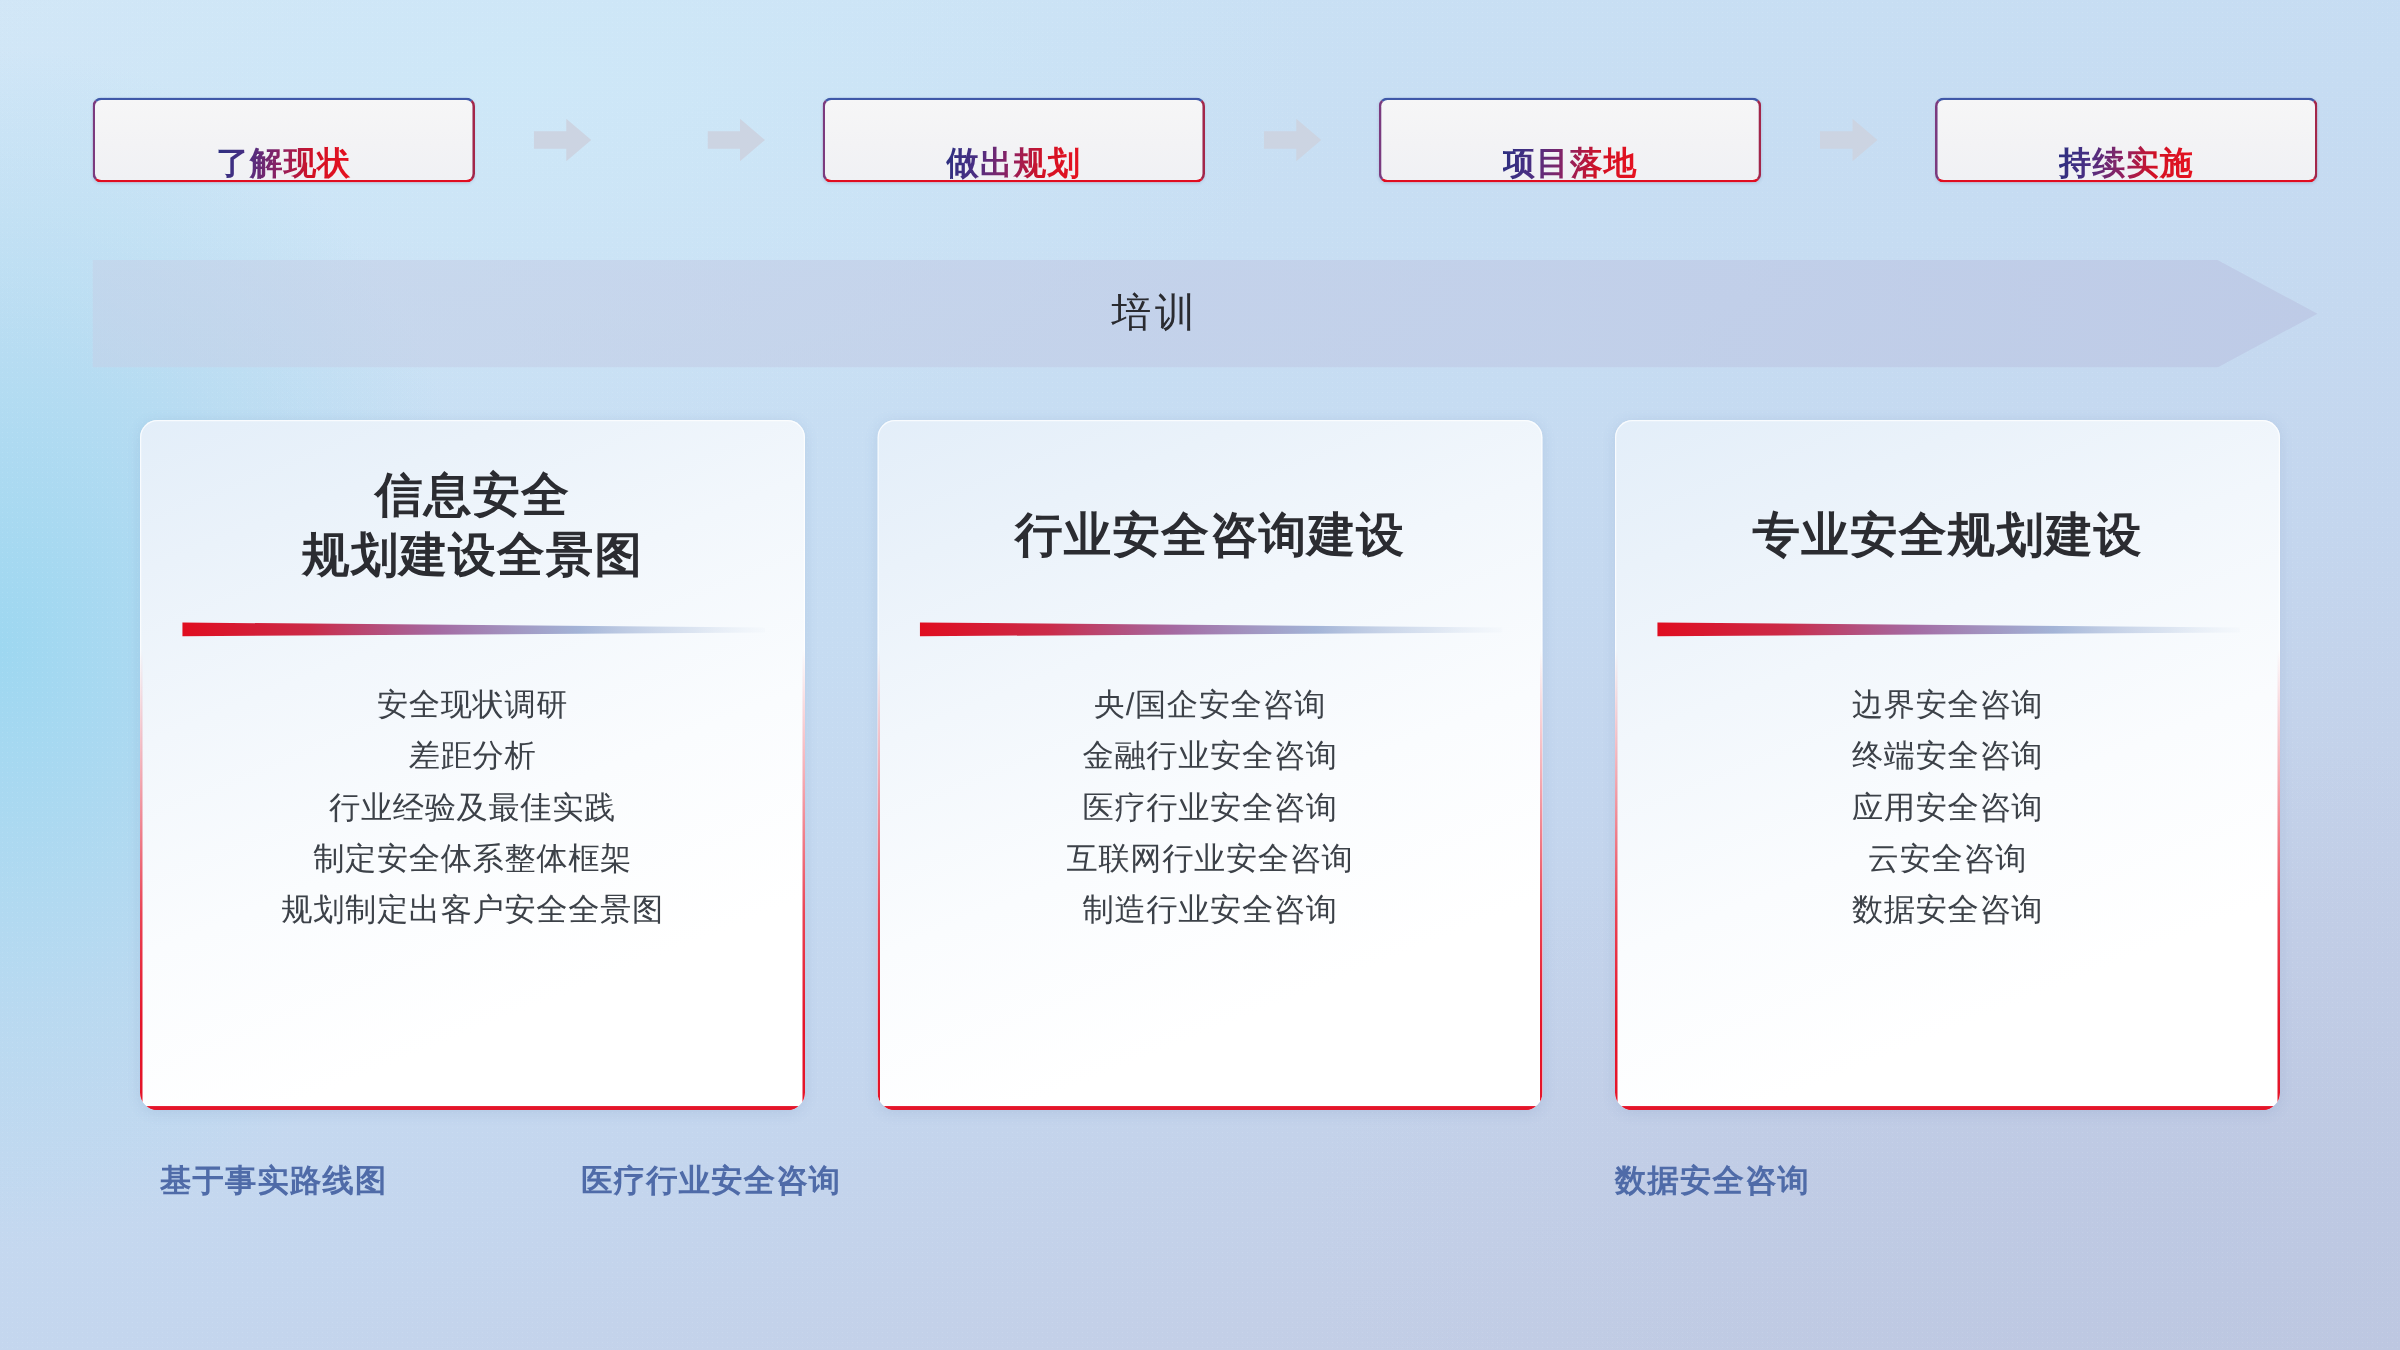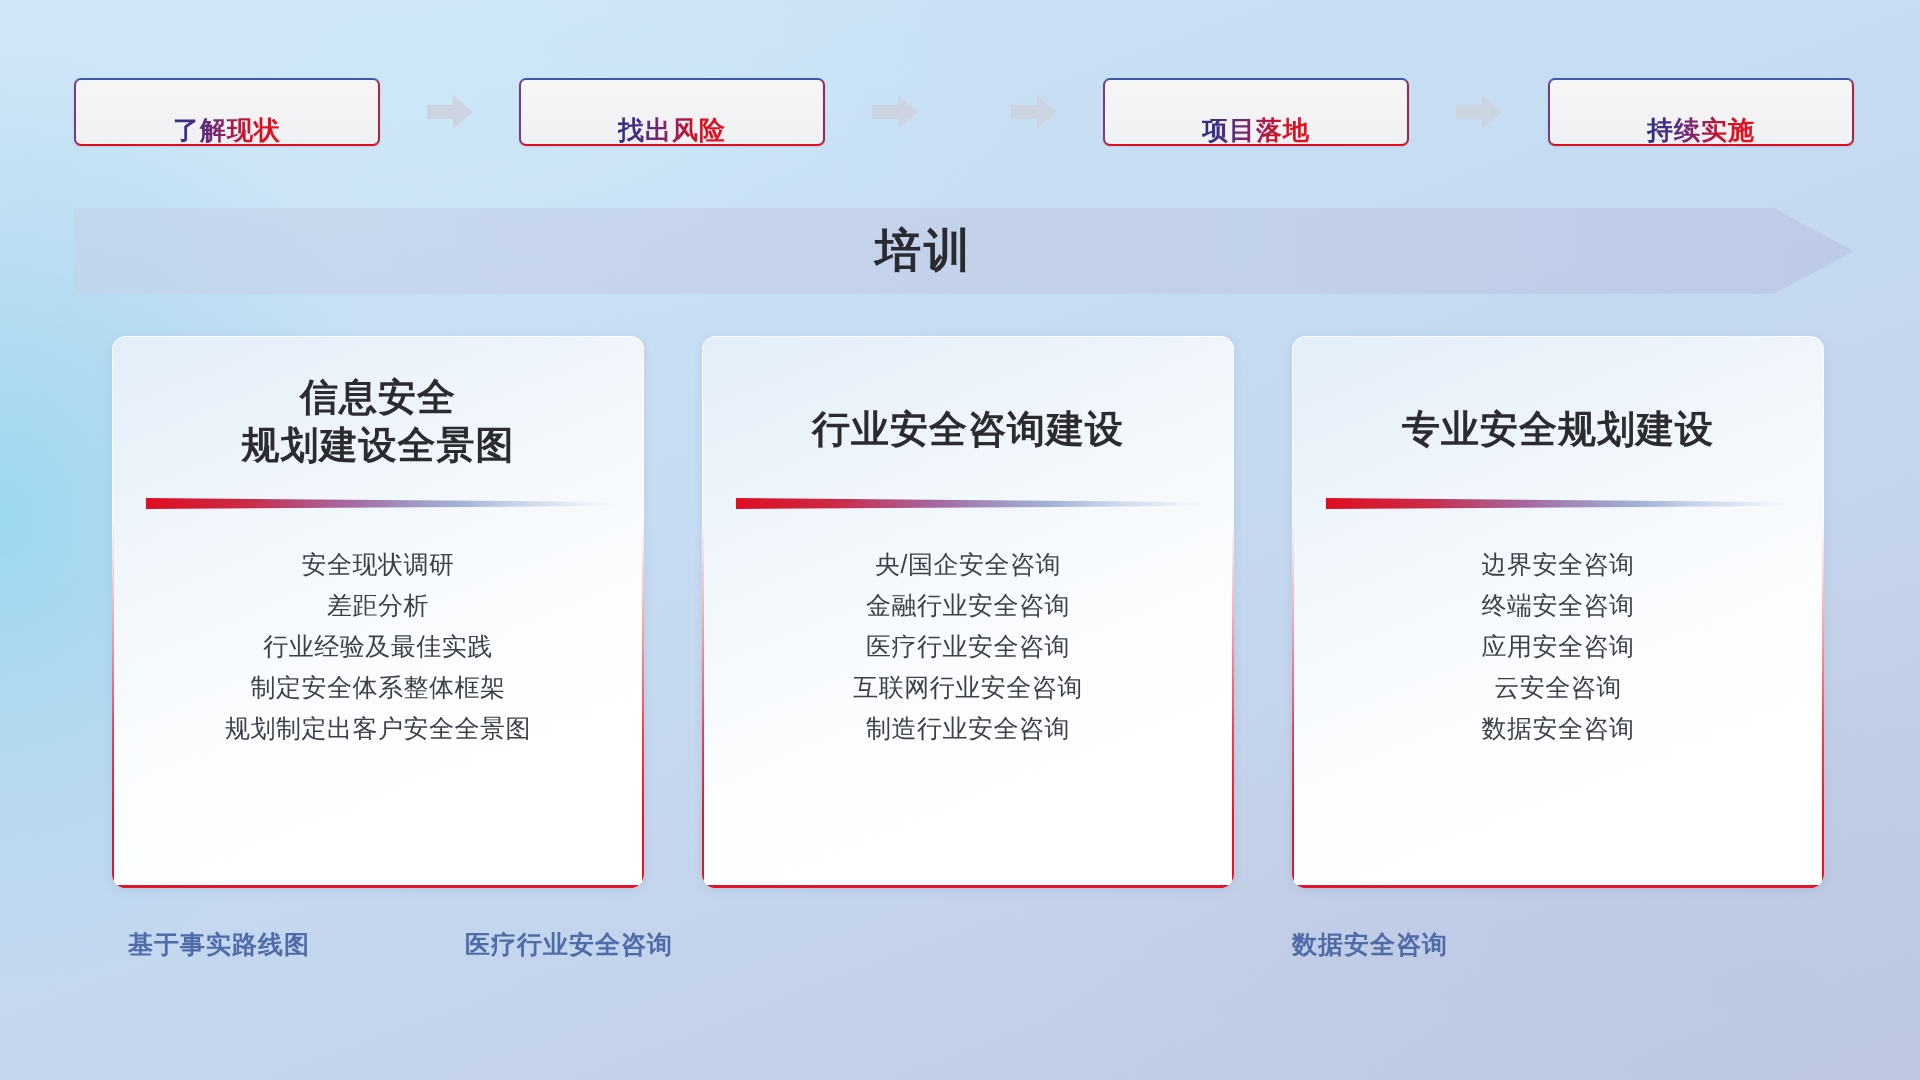--- a/index.html
+++ b/index.html
@@ -99,22 +99,22 @@
   .train-banner svg { display: block; width: 100%; height: 100%; }
   .train-text {
     position: absolute;
     top: 0;
     left: 0;
     width: 1700px;
     height: 86px;
     display: flex;
     align-items: center;
     justify-content: center;
-    font-size: 46px;
-    font-weight: bold;
+    font-size: 32px;
+    font-weight: normal;
     color: #2a2b30;
     letter-spacing: 3px;
     z-index: 3;
   }
 
   
   .cards {
     position: absolute;
     top: 336px;
     left: 112px;
@@ -237,30 +237,30 @@
     <div class="process-box">
       <span class="process-label">了解现状</span>
     </div>
 
     <div class="process-arrow">
       <svg width="46" height="34" viewBox="0 0 46 34" aria-hidden="true">
         <path d="M0 10 H26 V0 L46 17 L26 34 V24 H0 Z" fill="#ccd4e2"></path>
       </svg>
     </div>
 
-    <div class="process-box">
-      <span class="process-label">找出风险</span>
-    </div>
 
     <div class="process-arrow">
       <svg width="46" height="34" viewBox="0 0 46 34" aria-hidden="true">
         <path d="M0 10 H26 V0 L46 17 L26 34 V24 H0 Z" fill="#ccd4e2"></path>
       </svg>
     </div>
 
+    <div class="process-box">
+      <span class="process-label">做出规划</span>
+    </div>
 
     <div class="process-arrow">
       <svg width="46" height="34" viewBox="0 0 46 34" aria-hidden="true">
         <path d="M0 10 H26 V0 L46 17 L26 34 V24 H0 Z" fill="#ccd4e2"></path>
       </svg>
     </div>
 
     <div class="process-box">
       <span class="process-label">项目落地</span>
     </div>

